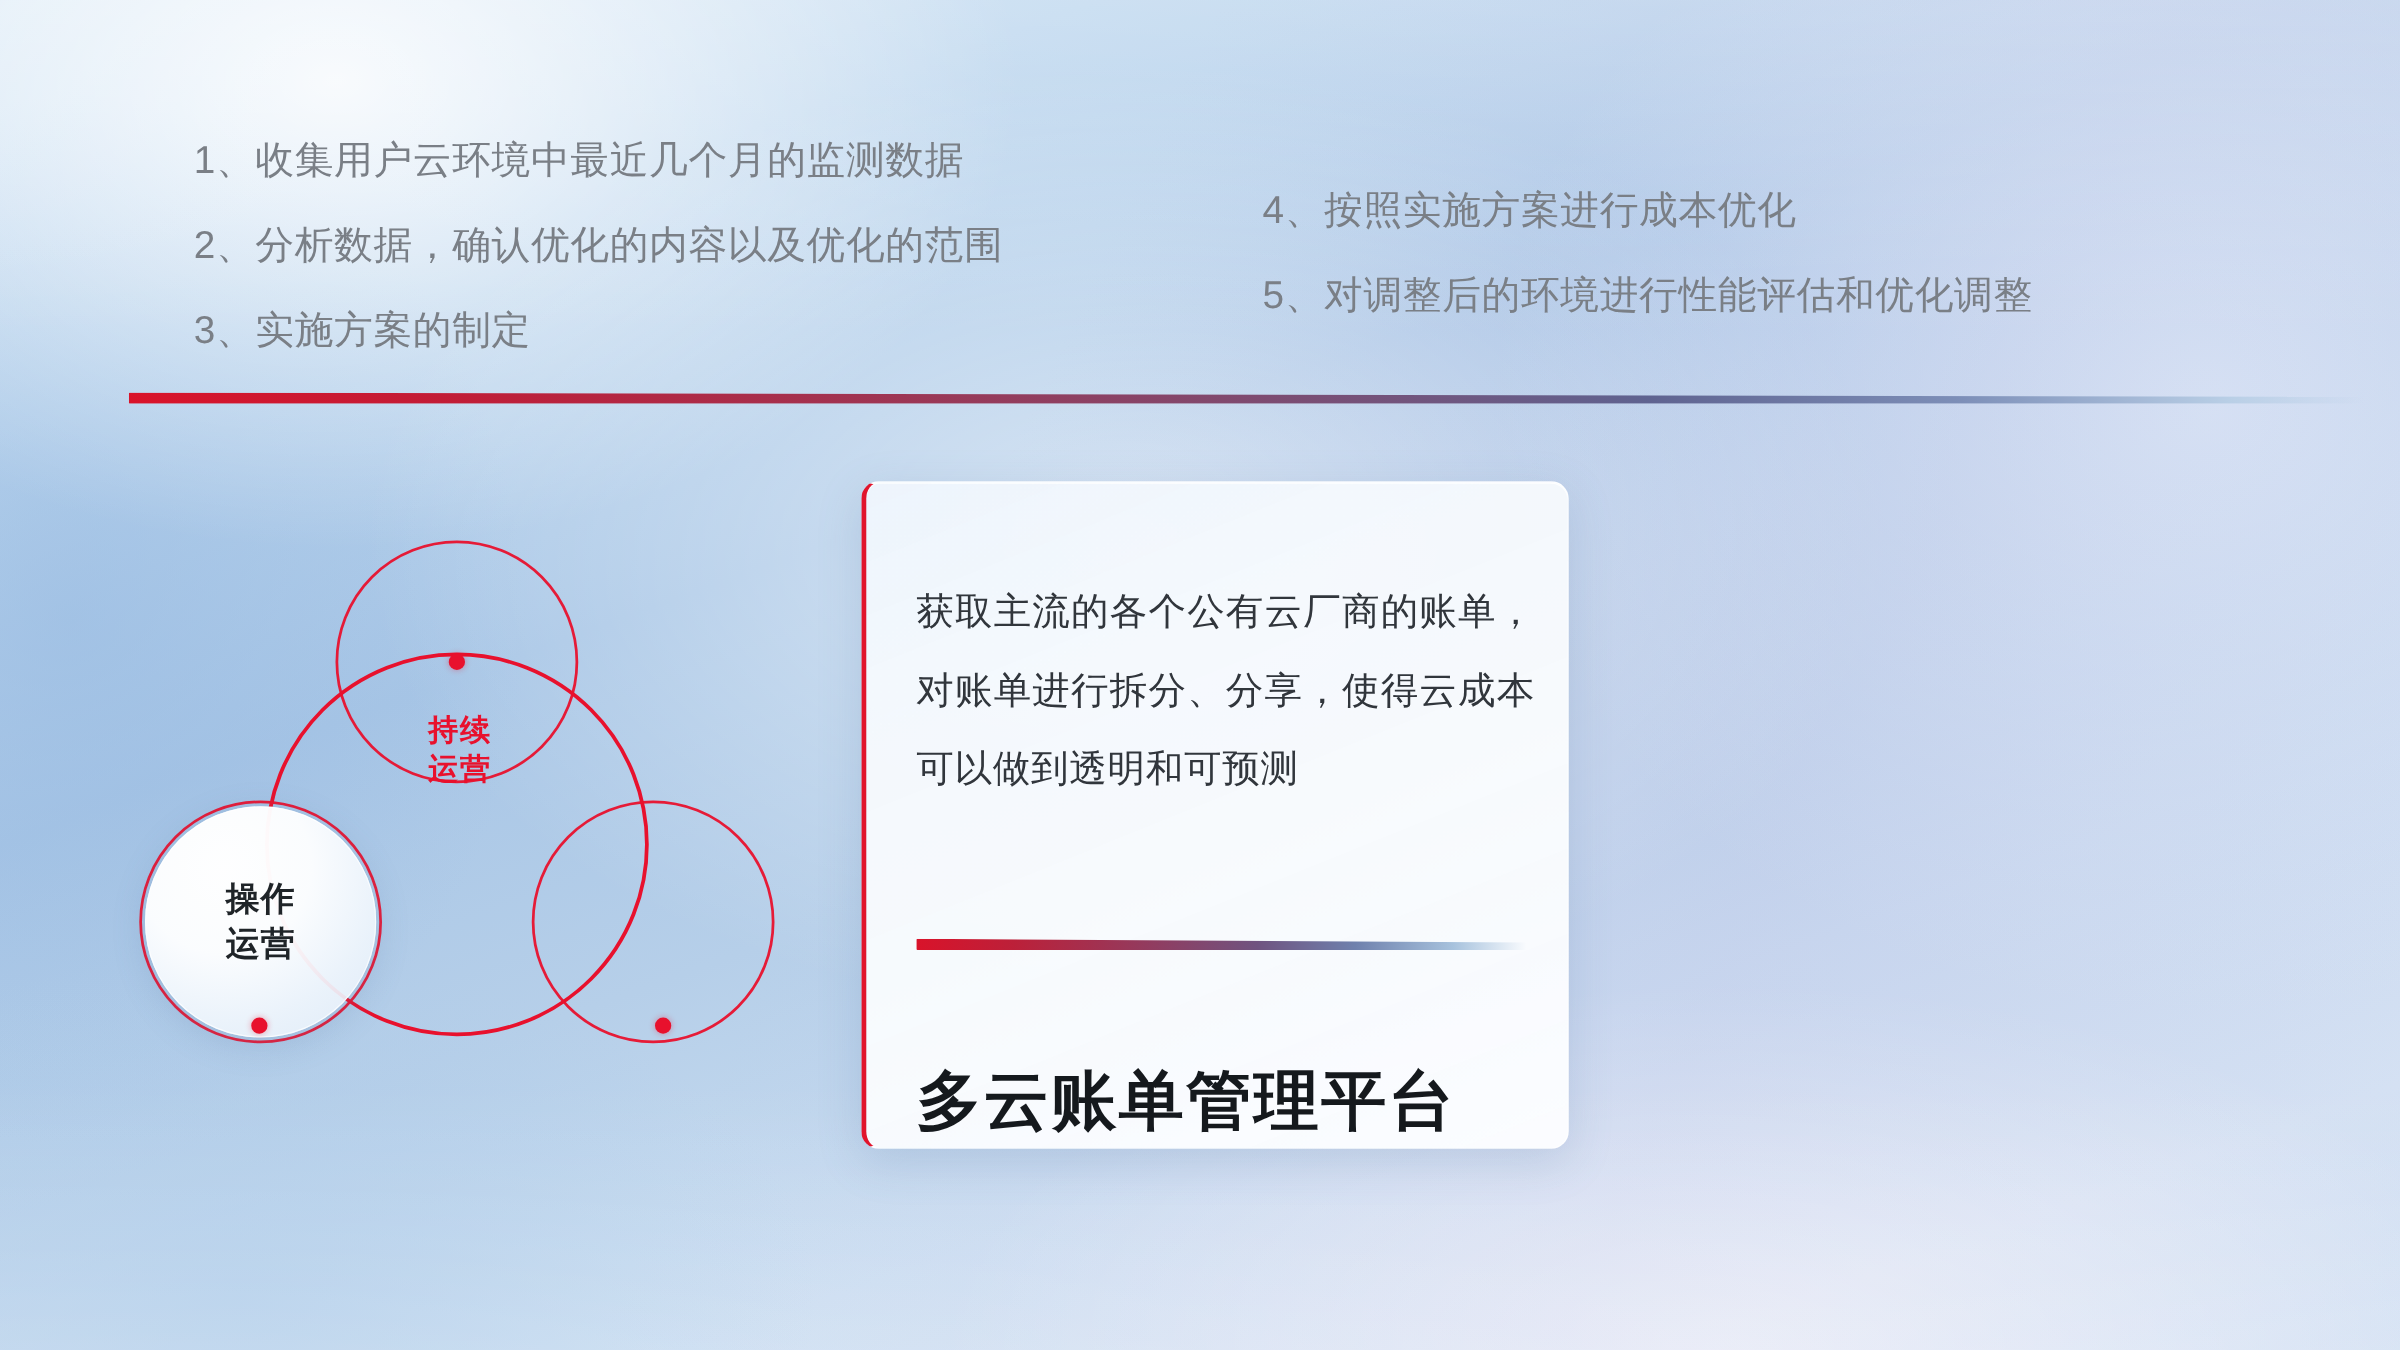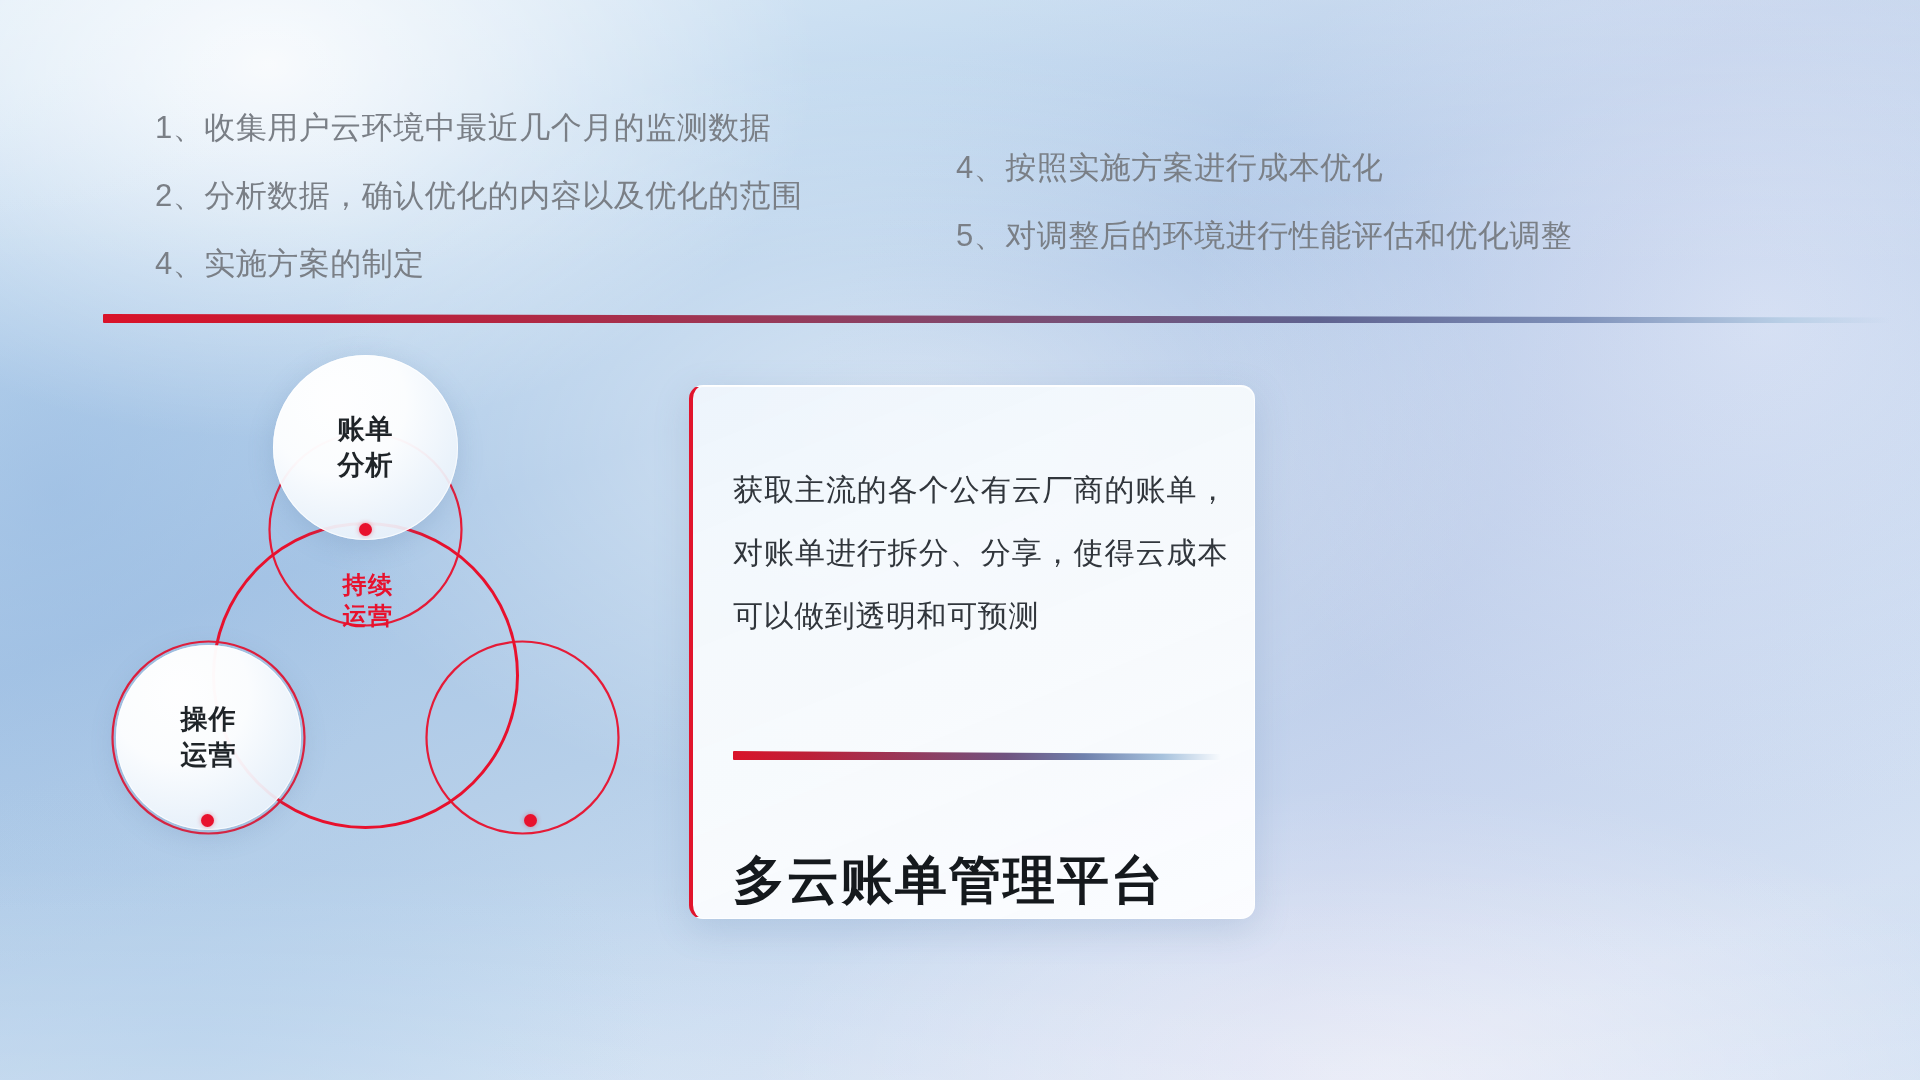--- a/index.html
+++ b/index.html
@@ -40,21 +40,21 @@
   .bg-vign {
     background:linear-gradient(180deg, rgba(255,255,255,0.25) 0%, rgba(255,255,255,0) 25%, rgba(255,255,255,0) 80%, rgba(255,255,255,0.18) 100%);
   }
 
   
   #stage { position:absolute; inset:0; z-index:2;padding-left:36px; }
 
   
   .steps-col { position:absolute; }
   #steps-left { left:155px; top:112px; }
-  #steps-right { left:956px; top:152px; }
+  #steps-right { left:1010px; top:152px; }
   .step-item {
     font-size:31px;
     color:#7a7f86;
     line-height:1.0;
     margin-bottom:37px;
     white-space:nowrap;
     letter-spacing:0.5px;
     font-weight:400;
   }
 
@@ -171,44 +171,38 @@
   <div class="bg-layer bg-glow-bl"></div>
   <div class="bg-layer bg-tint"></div>
   <div class="bg-layer bg-vign"></div>
 </div>
 
 <div id="stage">
 
   <div class="steps-col" id="steps-left">
     <div class="step-item">1、收集用户云环境中最近几个月的监测数据</div>
     <div class="step-item">2、分析数据，确认优化的内容以及优化的范围</div>
-    <div class="step-item">4、实施方案的制定</div>
+    <div class="step-item">3、实施方案的制定</div>
   </div>
 
   <div class="steps-col" id="steps-right">
     <div class="step-item">4、按照实施方案进行成本优化</div>
     <div class="step-item">5、对调整后的环境进行性能评估和优化调整</div>
   </div>
 
   <div id="top-divider"></div>
 
   <div id="venn">
     <svg width="560" height="600" viewBox="0 0 560 600">
       <circle cx="265.5" cy="174.5" r="96" fill="none" stroke="#e8112d" stroke-width="2.2" opacity="0.95"></circle>
       <circle cx="108.5" cy="382.5" r="96" fill="none" stroke="#e8112d" stroke-width="2.2" opacity="0.95"></circle>
       <circle cx="422.5" cy="382.5" r="96" fill="none" stroke="#e8112d" stroke-width="2.2" opacity="0.95"></circle>
       <circle cx="265.5" cy="320.5" r="152" fill="none" stroke="#e8112d" stroke-width="3"></circle>
     </svg>
 
-    <div class="node-circle" id="node-top">
-      <div class="node-label">
-        <span>账单</span><br>
-        <span>分析</span>
-      </div>
-    </div>
 
     <div class="node-circle" id="node-left">
       <div class="node-label">
         <span>操作</span><br>
         <span>运营</span>
       </div>
     </div>
 
 
     <div id="center-label">

